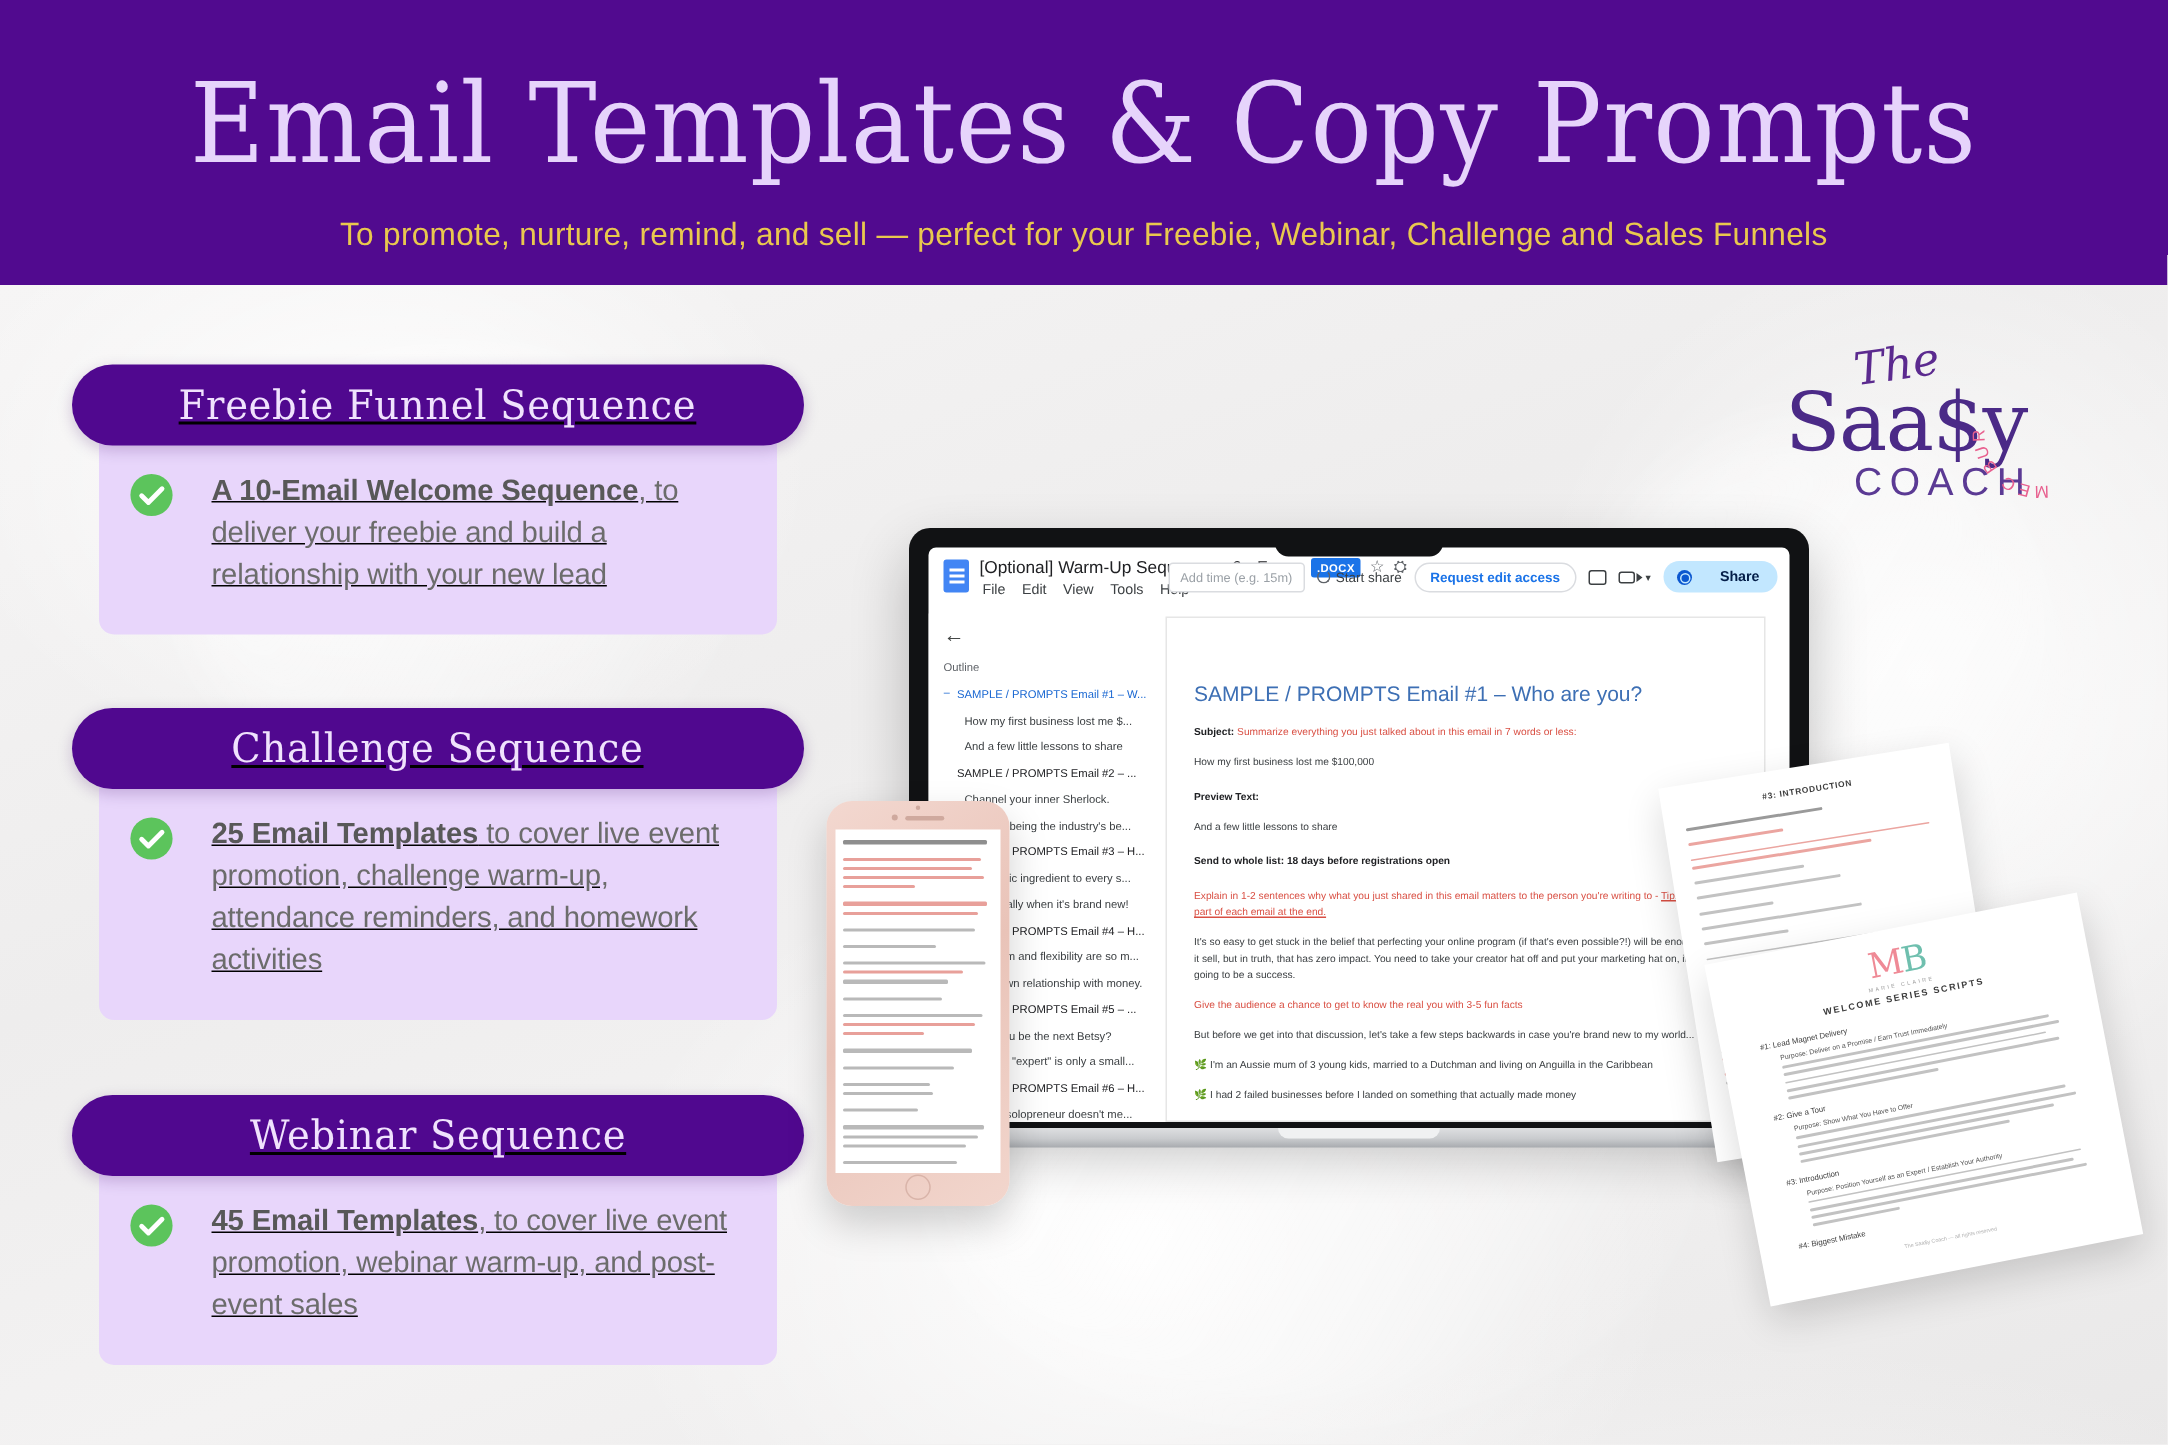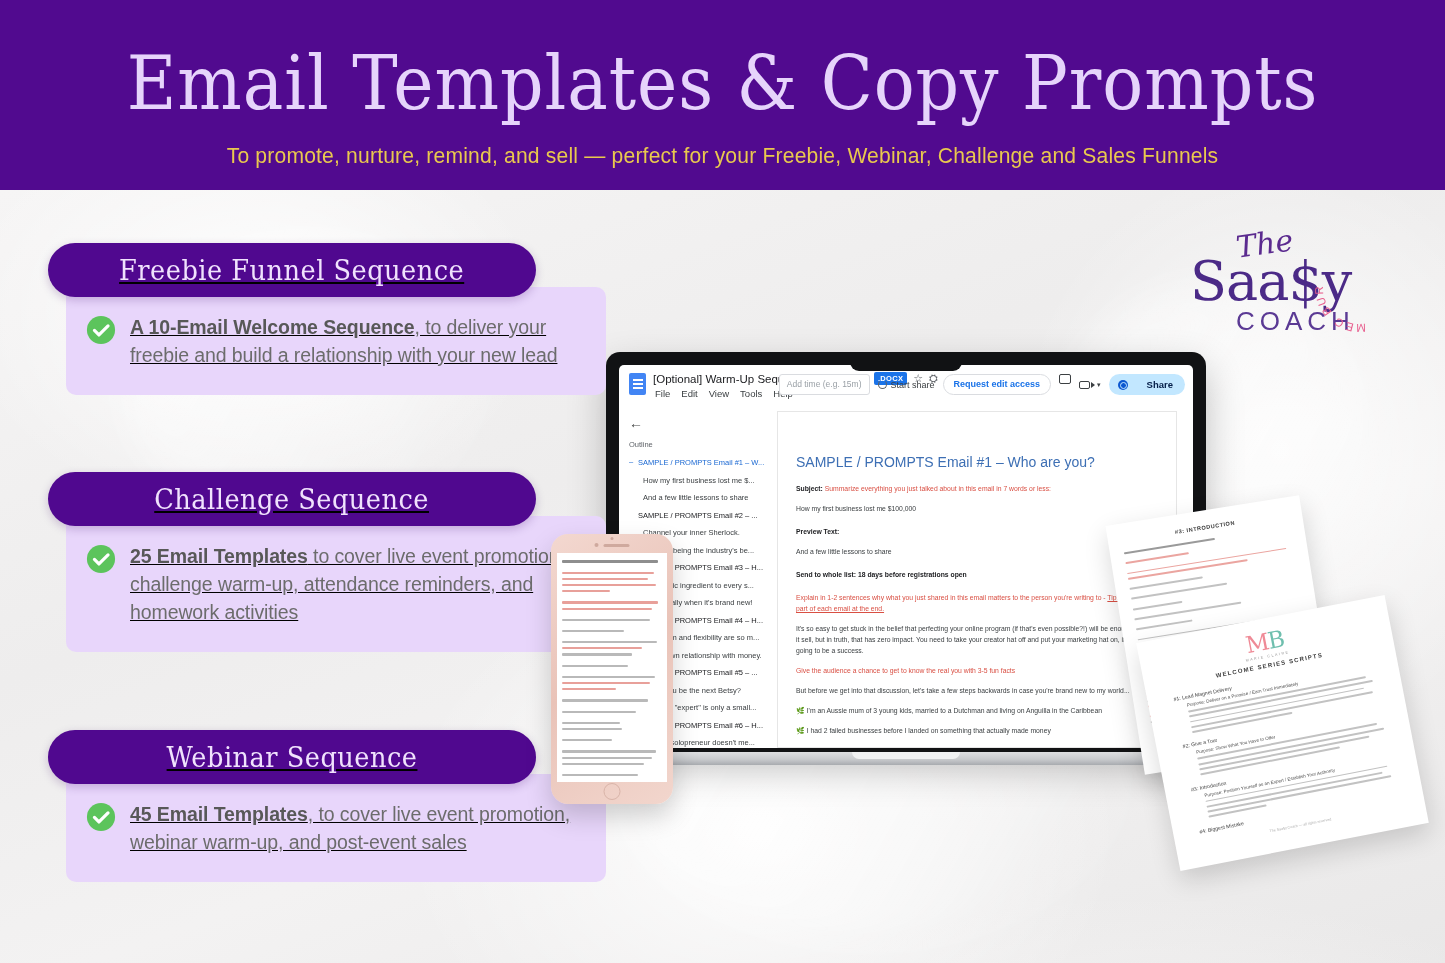--- a/index.html
+++ b/index.html
@@ -63,25 +63,25 @@
   }
   .card-head-label{
     font-family:"DejaVu Serif", serif;
     font-size:27px; color:#f0e2fd; letter-spacing:.5px;
     transform:scaleX(0.95);
     white-space:nowrap;
   }
   .card-body{
     position:relative;
     margin:-10px 0 0 18px;
-    width:540px;
+    width:452px;
     background:#e8d6fb;
     border-radius:10px;
     padding:26px 24px 26px 20px;
-    display:flex; gap:14px;
+    display:flex; gap:25px;
     z-index:1;
   }
   .check-icon{ flex:0 0 auto; width:30px; height:30px; margin-top:2px; }
   .card-text{
     font-size:19.5px; line-height:28px; color:#6c6c6c;
     letter-spacing:-.1px;
   }
   .card-text b{ color:#585858; font-weight:700; }
 
   #card-freebie{ left:48px; top:243px; }
@@ -146,21 +146,21 @@
   }
   .gd-titlewrap{ flex:0 0 auto; }
   .gd-titlerow{ display:flex; align-items:center; gap:6px; }
   .gd-title{ font-size:11.5px; color:#202124; white-space:nowrap; }
   .gd-docx{
     background:#1a73e8; color:#fff; font-size:7.5px; font-weight:700;
     padding:2px 4px; border-radius:2px; letter-spacing:.3px;
   }
   .gd-ico{ color:#5f6368; font-size:11px; line-height:1; }
   .gd-menus{ display:flex; gap:11px; margin:3px 0 0 2px; font-size:9.5px; color:#3c4043; }
-  .gd-right{ position:absolute; right:8px; top:9px; display:flex; gap:8px; }
+  .gd-right{ position:absolute; right:8px; top:9px; display:flex; align-items:center; gap:8px; }
   .gd-addtime{
     border:1px solid #dadce0; border-radius:3px; font-size:8.5px; color:#9aa0a6;
     padding:4px 7px; background:#fff; white-space:nowrap;
   }
   .gd-timer{ font-size:9px; color:#3c4043; display:flex; align-items:center; gap:4px; white-space:nowrap; }
   .gd-timer-ic{
     width:9px; height:9px; border:1.3px solid #5f6368; border-radius:50%;
     border-top-color:transparent; display:inline-block;
   }
   .gd-req{

